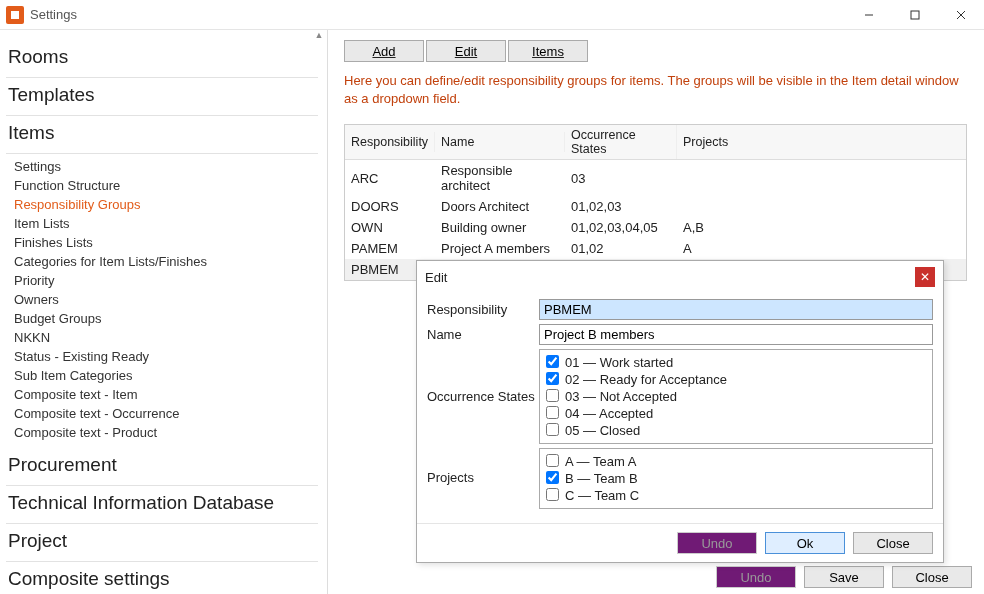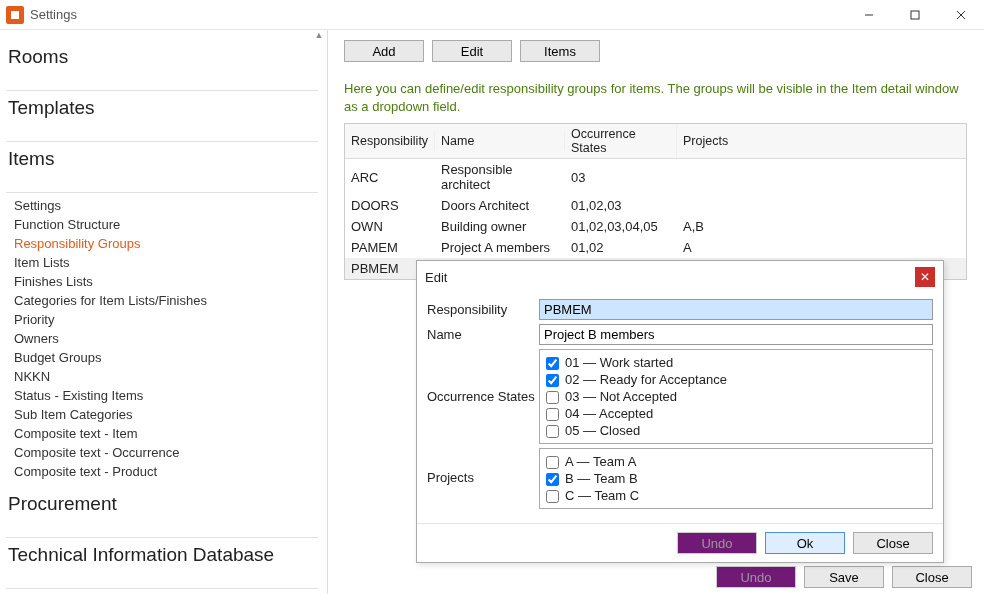--- a/index.html
+++ b/index.html
@@ -55,41 +55,42 @@
   }
   .side-scroll {
     position: absolute;
     right: 0; top: 0;
     width: 16px; height: 40px;
     display: flex; flex-direction: column; align-items: center;
   }
   .side-scroll .arrow { height: 16px; color: #888; font-size: 9px; }
   .cat {
     font-size: 19px;
-    padding: 6px 6px 22px 2px;
+    padding: 6px 6px 9px 2px;
     border-bottom: 1px solid #e2e2e2;
     width: 312px;
   }
   .subitems { padding: 3px 0 6px 0; }
   .sub {
     font-size: 13px;
     padding: 2px 2px 2px 8px;
     color: #333;
   }
   .sub.active { color: #e25c1a; }
 
   .content {
     flex: 1;
     padding: 10px 12px 10px 16px;
     position: relative;
   }
   .toolbar {
     display: flex;
-    gap: 8px;
-    margin-bottom: 18px;
+    gap: 2px;
+    margin-bottom: 10px;
+    text-decoration: underline;
   }
   .btn {
     height: 22px;
     min-width: 80px;
     padding: 0 10px;
     background: #e9e9e9;
     border: 1px solid #aaa;
     font-size: 13px;
     cursor: pointer;
     display: inline-flex;
@@ -99,21 +100,21 @@
   .btn.primary {
     background: #dfeeff;
     border-color: #4a90d9;
   }
   .btn:disabled {
     color: #999;
     border-color: #ccc;
     background: #701a75;
     cursor: default;
   }
-  .desc { margin-bottom: 7px; color: #4d7c0f; line-height: 1.4; }
+  .desc { margin-bottom: 16px; color: #c2410c; line-height: 1.4; }
 
   
   .grid {
     border: 1px solid #ccc;
     width: 623px;
   }
   .grid-head, .grid-row {
     display: flex;
     align-items: center;
   }
@@ -169,21 +170,21 @@
   }
   .text-input.sel {
     background: #cde6ff;
     color: #000;
   }
   .check-list {
     border: 1px solid #aaa;
     padding: 4px 6px;
   }
   .check-row {
-    display: flex; align-items: flex-end;
+    display: flex; align-items: flex-start;
     padding: 1px 0;
     gap: 6px;
   }
   .check-row input[type=checkbox] { margin: 0; }
 
   .dlg-foot {
     display: flex;
     justify-content: flex-end;
     gap: 8px;
     padding: 8px 10px;
@@ -242,21 +243,21 @@
         <div class="sub">Settings</div>
         <div class="sub">Function Structure</div>
         <div class="sub active">Responsibility Groups</div>
         <div class="sub">Item Lists</div>
         <div class="sub">Finishes Lists</div>
         <div class="sub">Categories for Item Lists/Finishes</div>
         <div class="sub">Priority</div>
         <div class="sub">Owners</div>
         <div class="sub">Budget Groups</div>
         <div class="sub">NKKN</div>
-        <div class="sub">Status - Existing Items</div>
+        <div class="sub">Status - Existing Ready</div>
         <div class="sub">Sub Item Categories</div>
         <div class="sub">Composite text - Item</div>
         <div class="sub">Composite text - Occurrence</div>
         <div class="sub">Composite text - Product</div>
       </div>
     <div class="cat">Procurement</div>
     <div class="cat">Technical Information Database</div>
     <div class="cat">Project</div>
     <div class="cat" style="border-bottom:none">Composite settings</div>
   </div>

